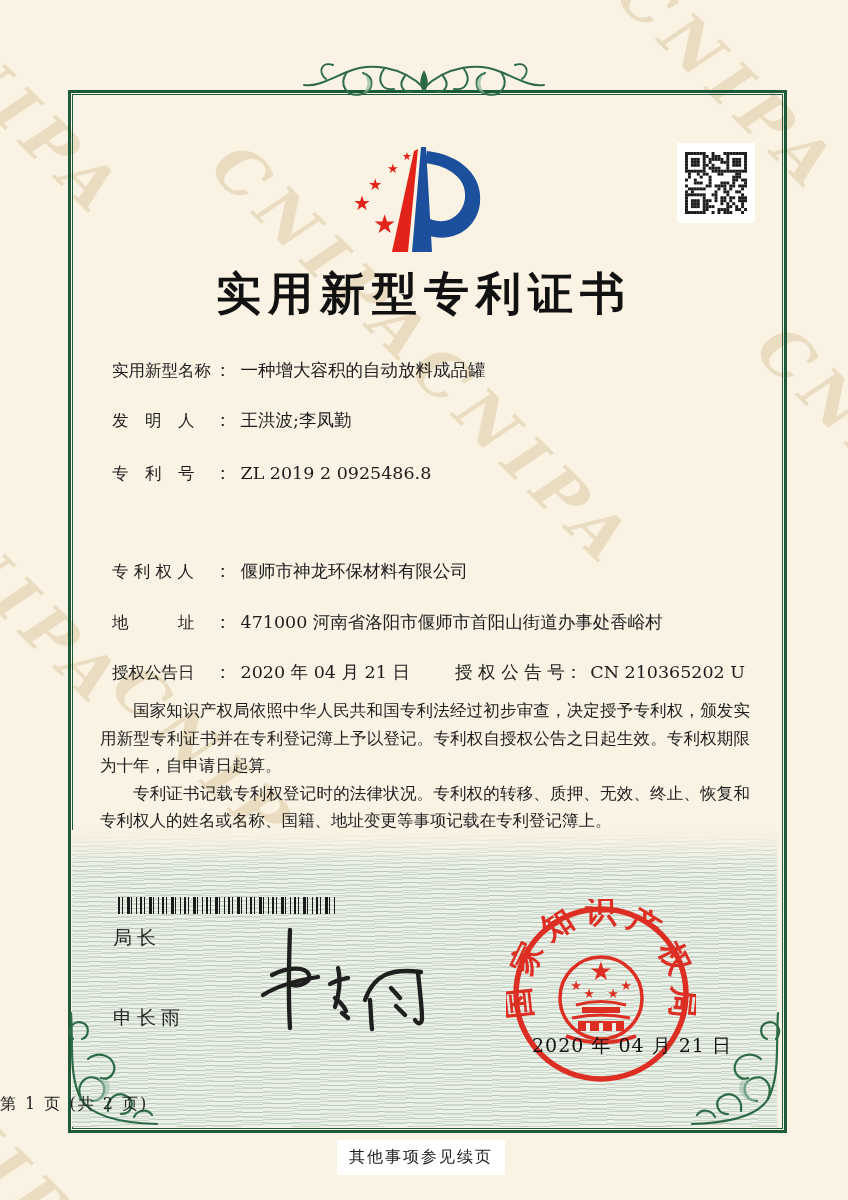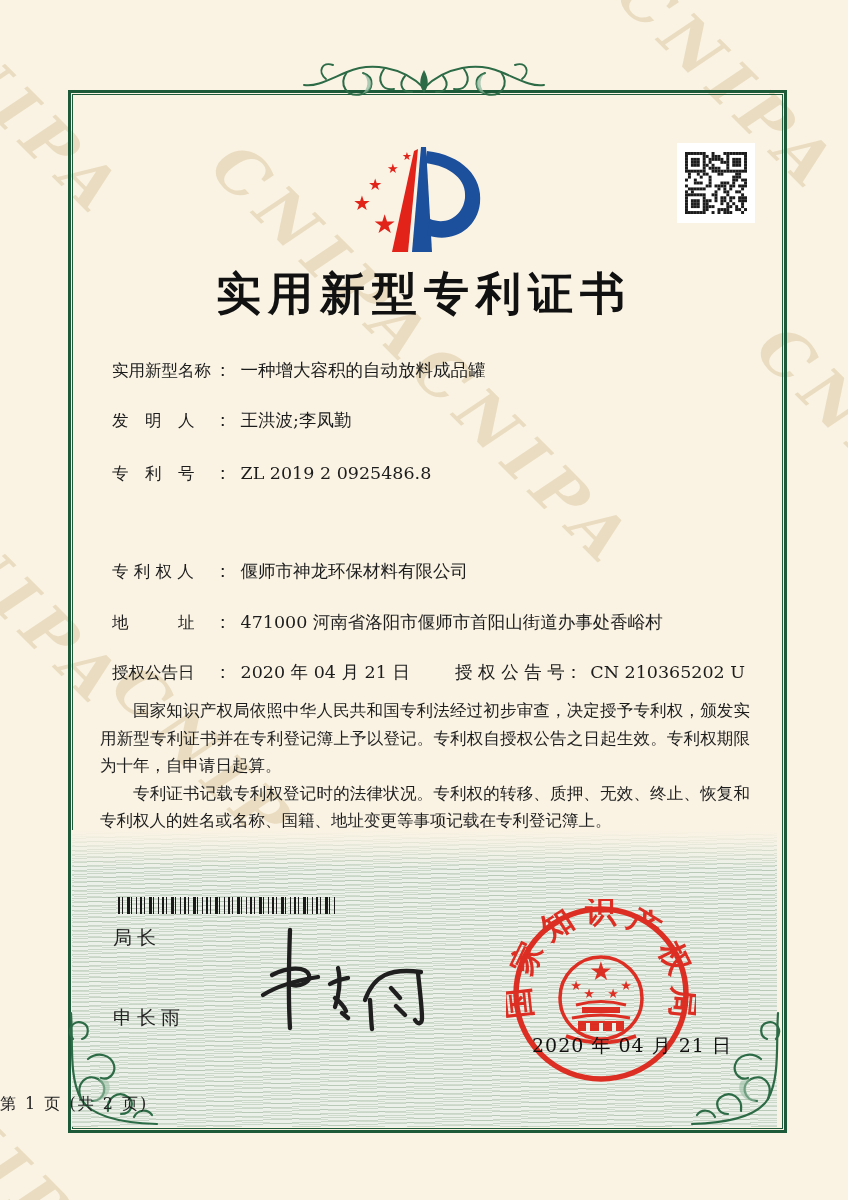--- a/index.html
+++ b/index.html
@@ -464,14 +464,15 @@
         <rect x="93" y="124" width="4" height="8" fill="#eef2ea"></rect>
         <rect x="106" y="124" width="4" height="8" fill="#eef2ea"></rect>
         <path d="M60,137 Q95,150 130,137" fill="none" stroke="#dd2116" stroke-width="4"></path>
       </g>
     </g>
   </svg>
 
   <div class="seal-date">2020 年 04 月 21 日</div>
 
   <div class="page-num">第 1 页 (共 2 页)</div>
+  <div class="note">其他事项参见续页</div>
 
 </div>
 
 </body></html>

